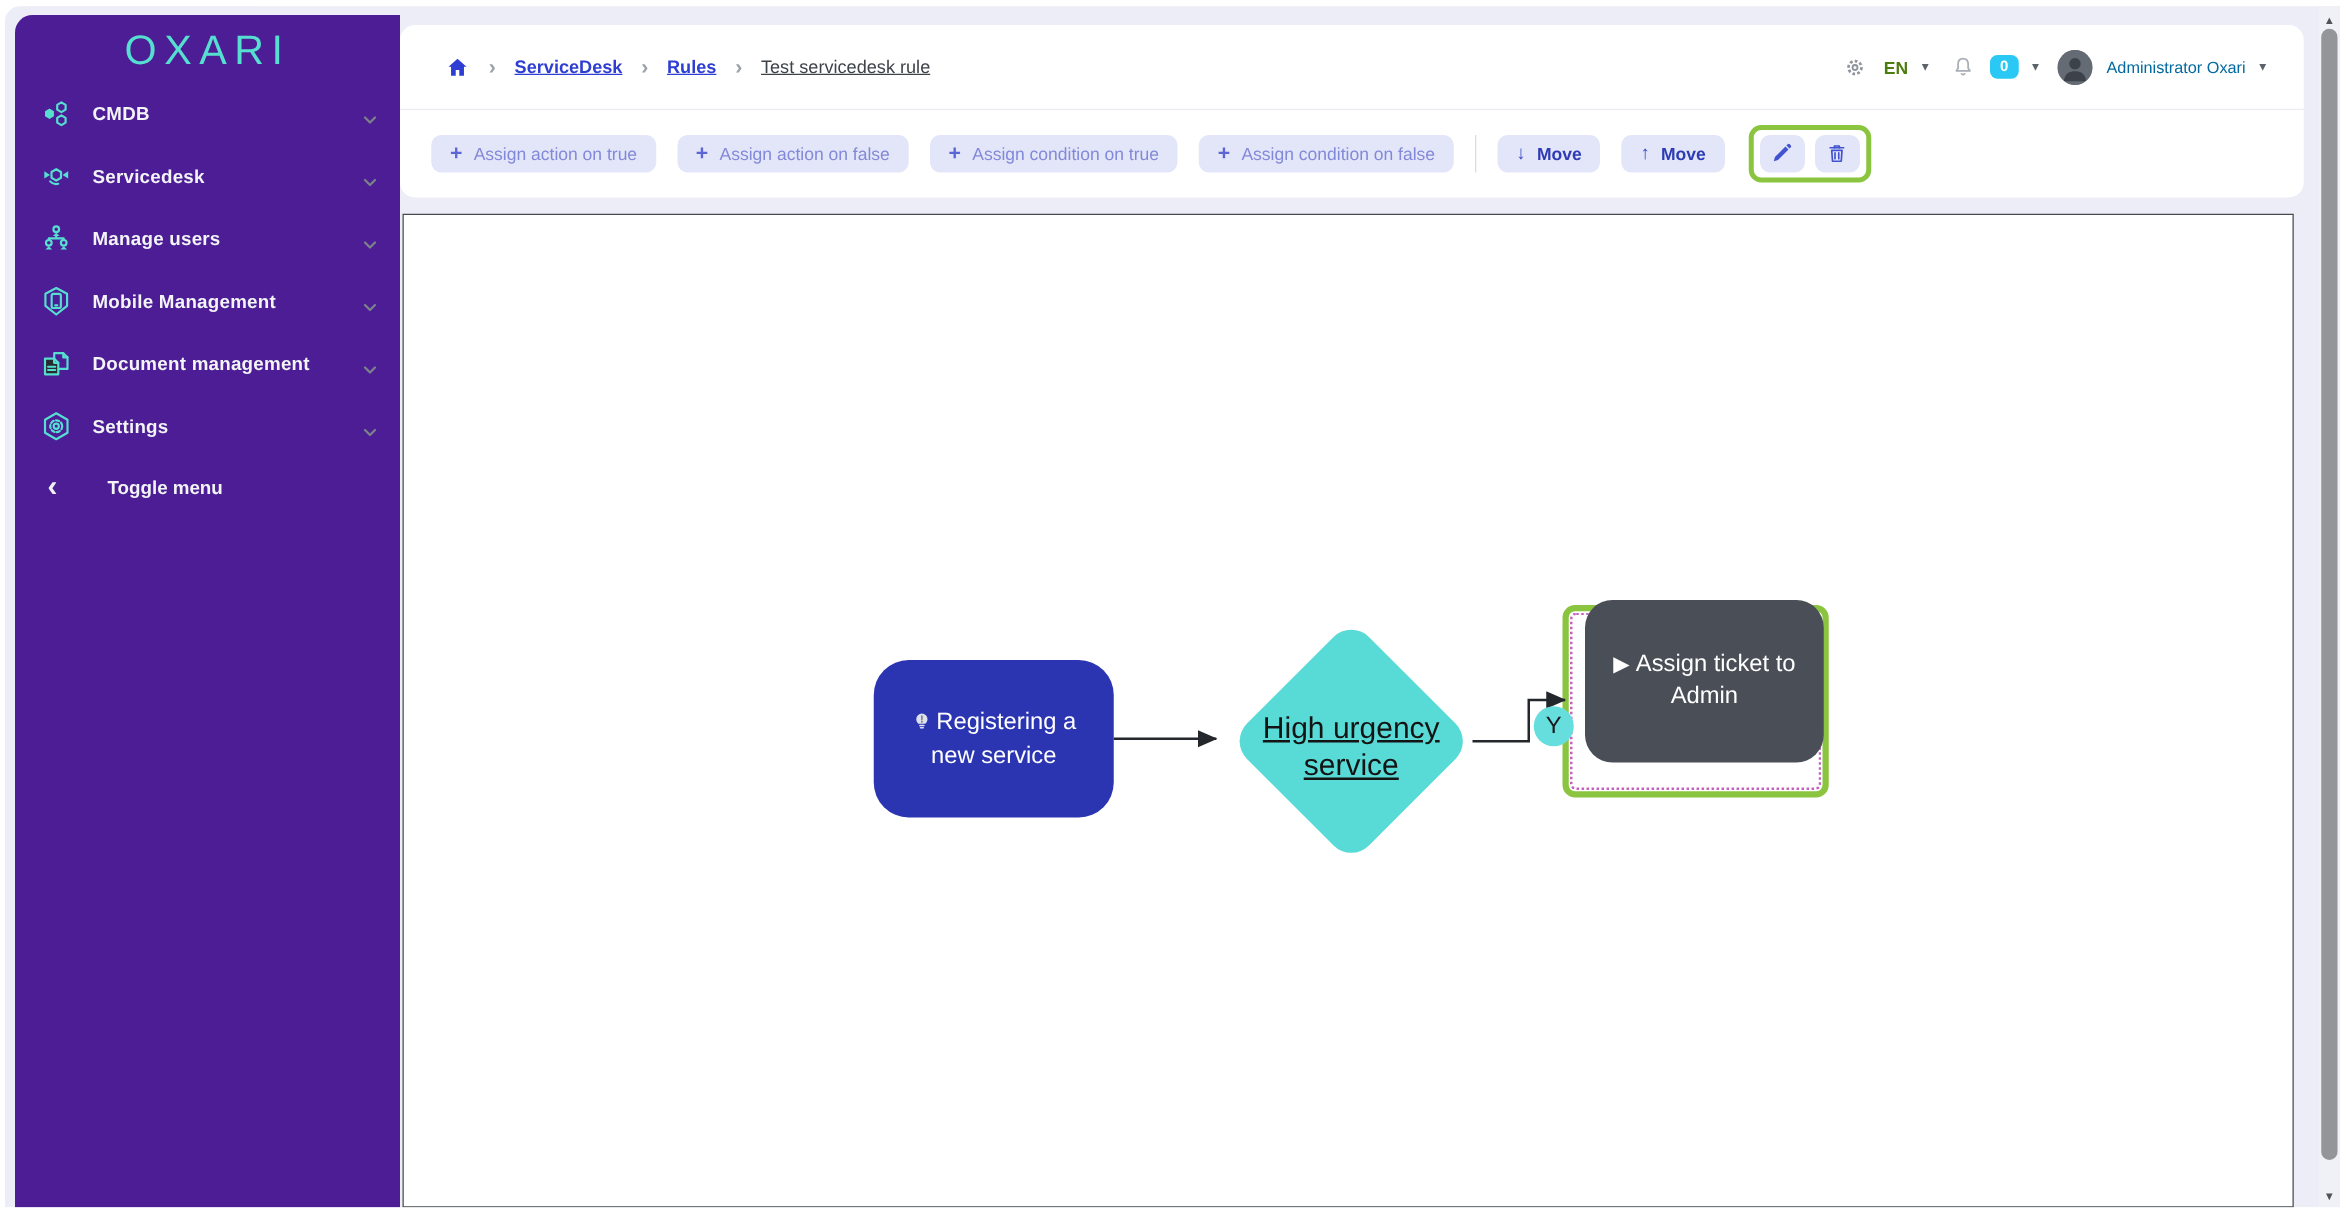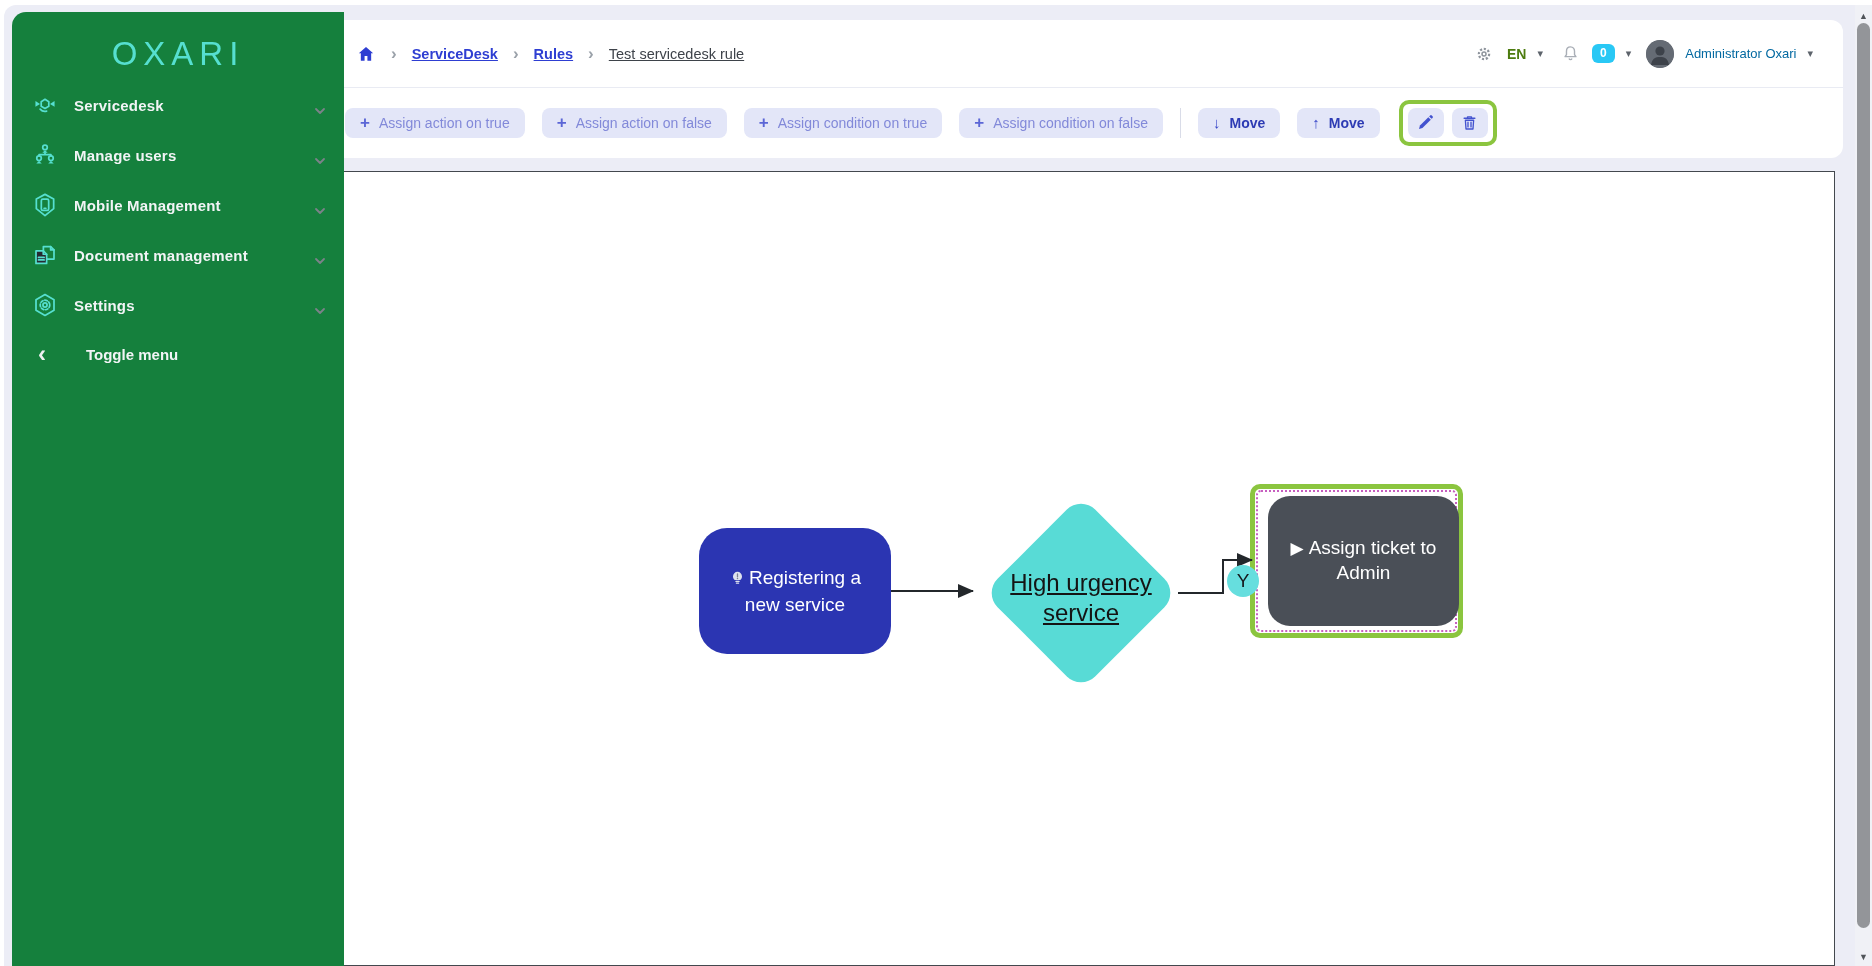--- a/index.html
+++ b/index.html
@@ -1,21 +1,21 @@
 <!DOCTYPE html>
 <html><head>
 <meta charset="utf-8">
 <style>
   * { margin:0; padding:0; box-sizing:border-box; }
   html,body { background:#ffffff; font-family:"Liberation Sans","DejaVu Sans",sans-serif; }
   .stage { position:relative; width:1872px; height:966px; overflow:hidden; background:#ffffff; }
   .page-bg { position:absolute; left:4px; top:5px; right:0; bottom:0; background:#ecedf6; border-top-left-radius:12px; }
 
   
-  .sidebar { position:absolute; left:12px; top:12px; width:332px; bottom:0; background:#15803d; border-top-left-radius:14px; padding-top:22px; z-index:5; }
+  .sidebar { position:absolute; left:12px; top:12px; width:308px; bottom:0; background:#4c1d95; border-top-left-radius:14px; padding-top:8px; z-index:5; }
   .logo { height:40px; display:flex; align-items:center; justify-content:center; color:#56dfd0; font-size:33px; letter-spacing:6px; font-weight:400; margin-bottom:6px; }
   .nav-item { height:50px; display:flex; align-items:center; padding:0 18px 0 20px; cursor:pointer; }
   .nav-icon { width:26px; height:26px; flex:0 0 26px; display:flex; align-items:center; justify-content:center; }
   .nav-icon svg { stroke:#56dfd0; fill:none; stroke-width:1.6; stroke-linejoin:round; stroke-linecap:round; }
   .nav-label { color:#f2f4f6; font-size:15px; font-weight:700; margin-left:16px; flex:1; letter-spacing:0.2px; }
   .nav-caret { width:12px; height:8px; }
   .nav-caret svg { stroke:#7c828a; fill:none; stroke-width:1.8; stroke-linecap:round; stroke-linejoin:round; }
   .toggle-item { height:44px; display:flex; align-items:center; padding:0 20px 0 26px; cursor:pointer; margin-top:2px; }
   .toggle-chevron { color:#eef0f2; font-size:24px; font-weight:700; line-height:1; }
   .toggle-label { color:#f2f4f6; font-size:15px; font-weight:700; margin-left:40px; }
@@ -52,40 +52,53 @@
 
   
   .canvas { position:absolute; left:322px; top:171px; width:1513px; height:795px; background:#ffffff; border:1px solid #43484e; z-index:3; }
   .connectors { position:absolute; left:0; top:0; z-index:3; }
   .node-trigger { position:absolute; left:376px; top:356px; width:192px; height:126px; background:#2b35b2; border-radius:28px; color:#ffffff; font-size:19px; line-height:1.25; display:flex; align-items:center; justify-content:center; text-align:center; padding:0 15px; z-index:4; cursor:pointer; }
   .bulb { display:inline-block; vertical-align:-3px; margin-right:3px; }
   .diamond-shape { position:absolute; left:689px; top:352px; width:138px; height:138px; background:#58dbd6; border-radius:20px; transform:rotate(45deg); z-index:4; cursor:pointer; }
   .diamond-label { position:absolute; left:658px; top:396px; width:200px; text-align:center; color:#141414; font-size:24px; line-height:1.25; z-index:5; pointer-events:none;text-decoration:underline; }
   .selection-box { position:absolute; left:927px; top:312px; width:213px; height:154px; border:5px solid #8bc53f; border-radius:10px; z-index:2; }
   .selection-box::before { content:""; position:absolute; inset:1px; border:2px dotted #c75fc0; border-radius:5px; }
-  .node-action { position:absolute; left:945px; top:324px; width:191px; height:130px; background:#4a4f57; border-radius:22px; color:#ffffff; font-size:19px; line-height:1.3; display:flex; align-items:center; justify-content:center; text-align:center; padding:0 16px; z-index:4; cursor:pointer; }
+  .node-action { position:absolute; left:945px; top:308px; width:191px; height:130px; background:#4a4f57; border-radius:22px; color:#ffffff; font-size:19px; line-height:1.3; display:flex; align-items:center; justify-content:center; text-align:center; padding:0 16px; z-index:4; cursor:pointer; }
   .play-glyph { font-size:17px; margin-right:5px; }
   .edge-badge { position:absolute; left:904px; top:393px; width:32px; height:32px; border-radius:50%; background:#66dede; color:#15181b; font-size:19px; display:flex; align-items:center; justify-content:center; z-index:6; }
 
   
   .scrollbar { position:absolute; right:0; top:5px; width:17px; bottom:0; background:#f0f1f6; z-index:6; }
   .sb-thumb { position:absolute; left:2px; top:18px; width:13px; height:905px; background:#939599; border-radius:7px; cursor:pointer; }
   .sb-arrow { position:absolute; left:0; width:17px; text-align:center; color:#505459; font-size:9px; cursor:pointer; }
   .sb-up { top:6px; } .sb-down { bottom:4px; }
 </style>
 </head>
 <body>
 
 <div class="stage">
   <div class="page-bg"></div>
 
   <aside class="sidebar">
     <div class="logo">OXARI</div>
 
 
+    <div class="nav-item">
+      <span class="nav-icon">
+        <svg viewBox="0 0 24 24" width="26" height="26">
+          <polygon points="7,8.2 10.3,10.1 10.3,13.9 7,15.8 3.7,13.9 3.7,10.1" fill="#56dfd0" stroke="none"></polygon>
+          <polygon points="15.8,3.6 18.9,5.4 18.9,9 15.8,10.8 12.7,9 12.7,5.4"></polygon>
+          <polygon points="15.8,13.2 18.9,15 18.9,18.6 15.8,20.4 12.7,18.6 12.7,15"></polygon>
+        </svg>
+      </span>
+      <span class="nav-label">CMDB</span>
+      <span class="nav-caret"><svg viewBox="0 0 12 8" width="12" height="8">
+            <polyline points="2,2 6,6 10,2" fill="none"></polyline>
+          </svg></span>
+    </div>
 
     <div class="nav-item">
       <span class="nav-icon">
         <svg viewBox="0 0 24 24" width="26" height="26">
           <polygon points="12,6.8 15.5,8.9 15.5,13.1 12,15.2 8.5,13.1 8.5,8.9"></polygon>
           <polygon points="3.2,8.3 7.4,11 3.2,13.7" fill="#56dfd0" stroke="none"></polygon>
           <polygon points="20.8,8.3 16.6,11 20.8,13.7" fill="#56dfd0" stroke="none"></polygon>
           <path d="M7.5,15.8 Q10,18.6 13.5,17.6"></path>
         </svg>
       </span>

